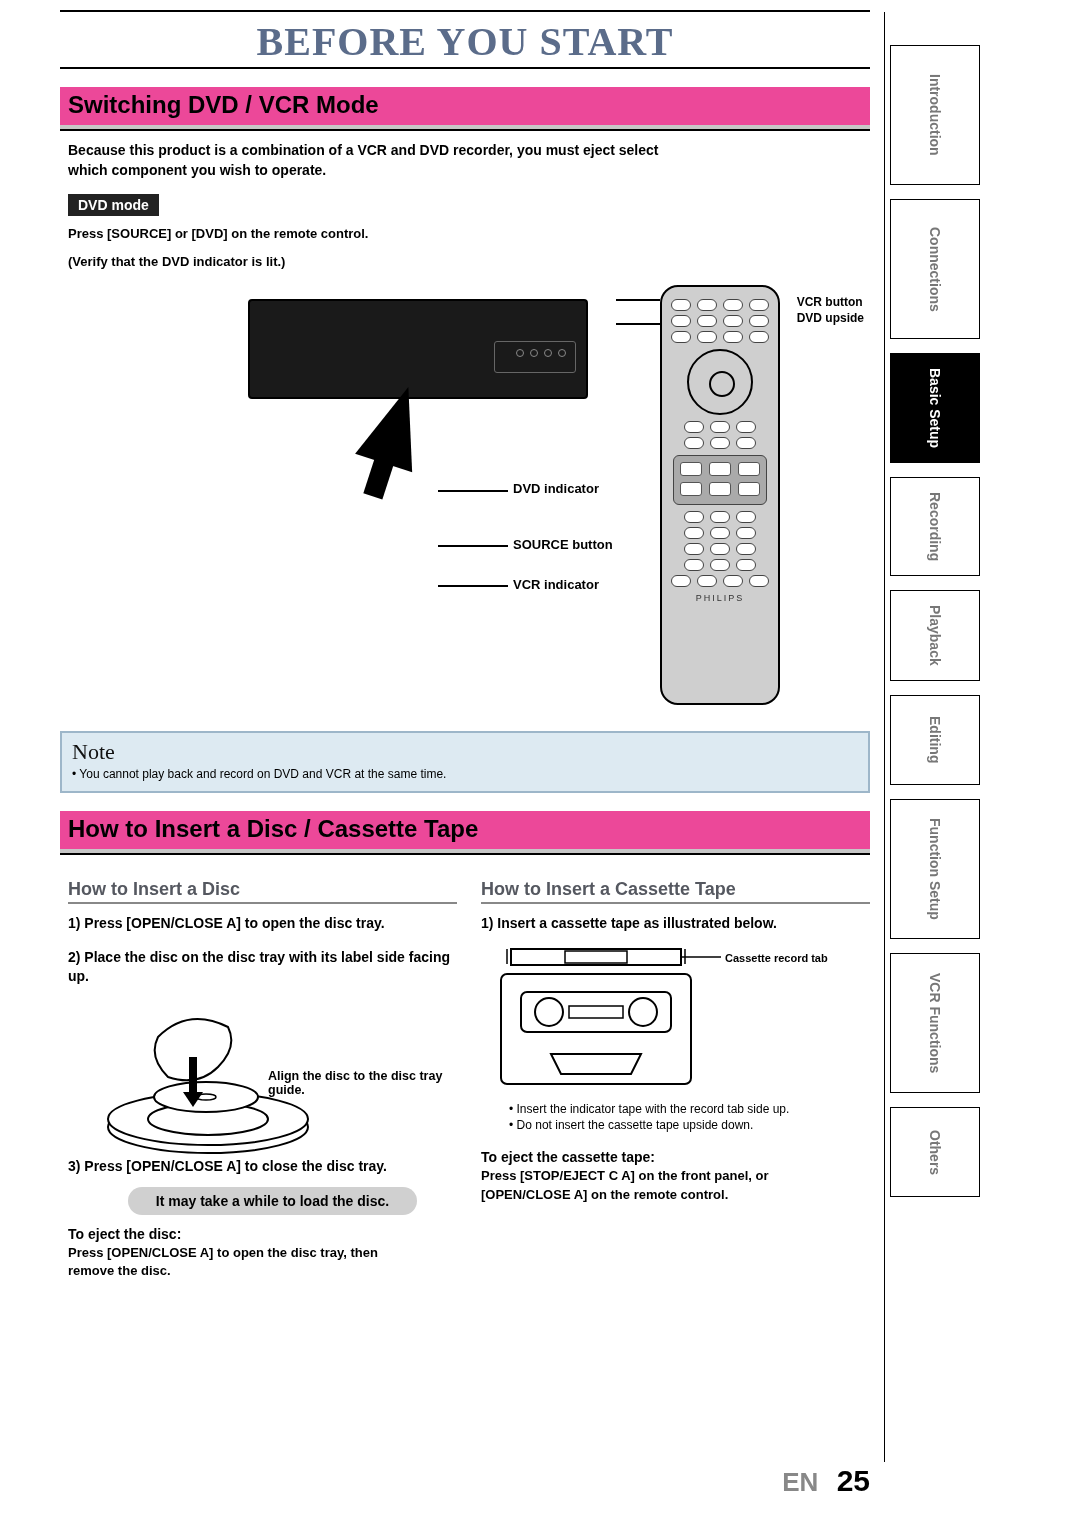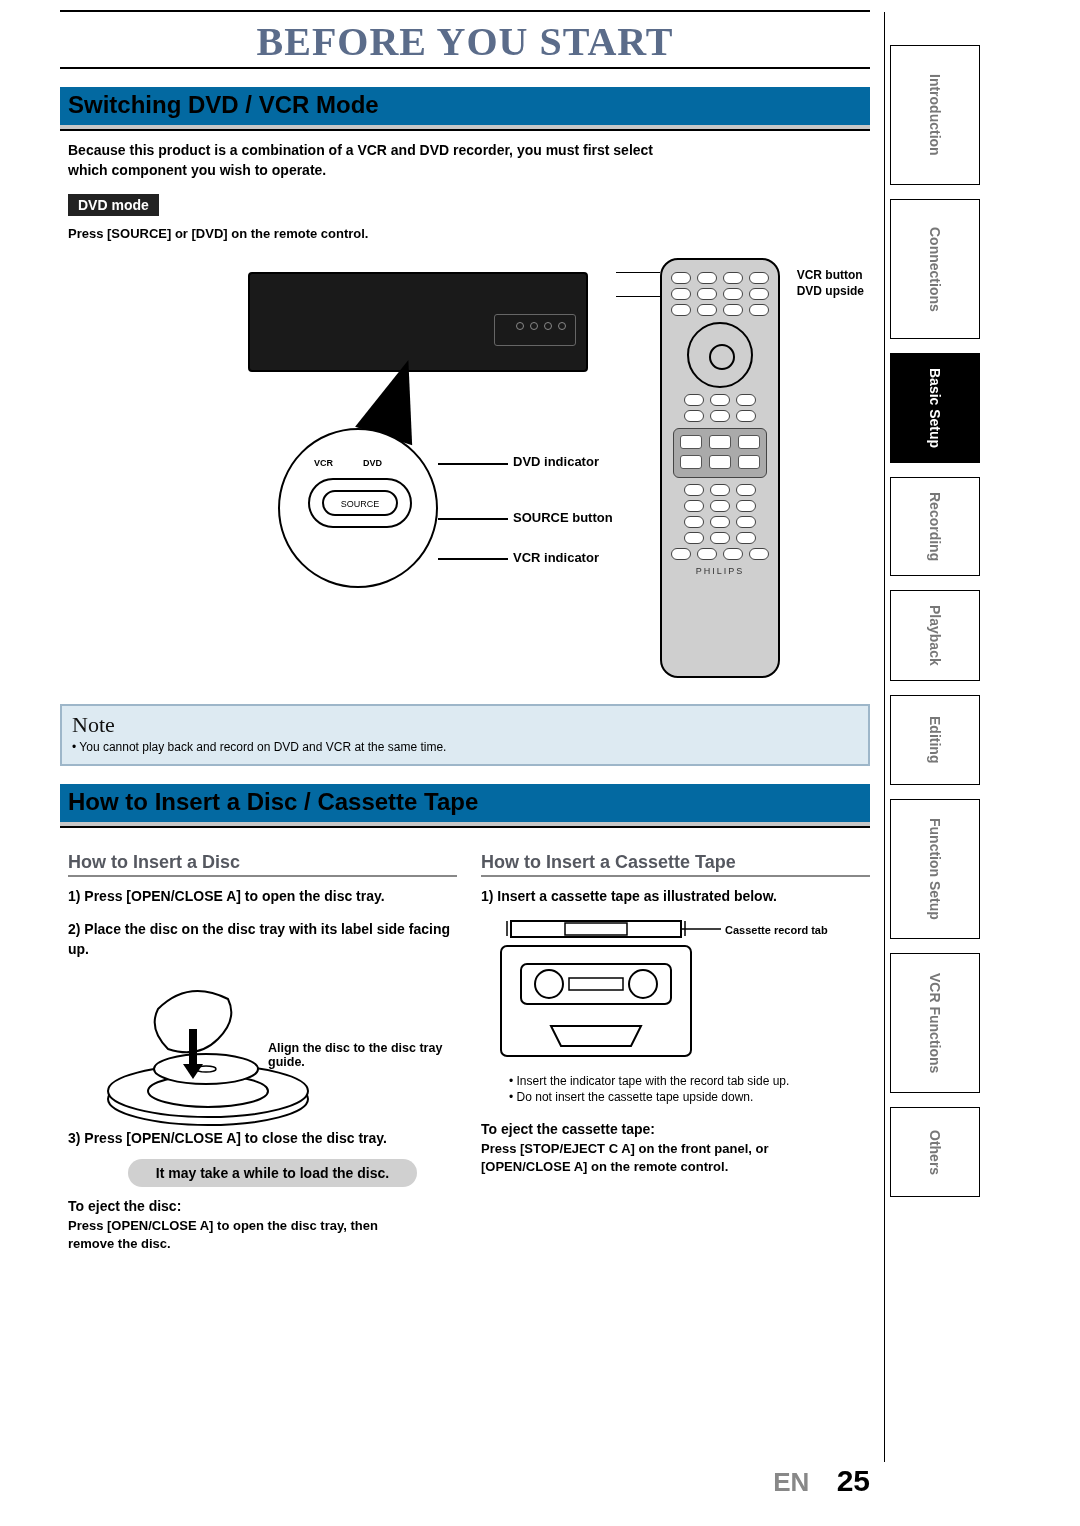--- a/index.html
+++ b/index.html
@@ -36,21 +36,21 @@
   .banner-rule {
     border-top: 2px solid #000;
     margin: 2px 0 0 20px;
   }
   .section-title {
     position: relative;
     margin: 18px 0 0 20px;
     padding: 4px 8px 6px 8px;
     font-size: 24px;
     font-weight: bold;
-    background: #0369a1;
+    background: #ec4899;
   }
   .section-underline {
     margin-left: 20px;
     height: 6px;
     background: #c7c7c7;
     border-bottom: 2px solid #000;
   }
   .body-text {
     font-size: 14px;
     font-weight: bold;
@@ -248,21 +248,21 @@
   .tab.active { background:#000; color:#fff; border-color:#000;}
   .tab.tall { min-height: 140px; }
 
   .footer {
     position: absolute;
     bottom: 28px;
     right: 210px;
     font-size: 30px;
     font-weight: bold;
   }
-  .footer .en { color:#888; margin-right:19px; font-size:26px;}
+  .footer .en { color:#888; margin-right:10px; font-size:26px;}
 </style>
 </head>
 <body>
 
 <div class="sideline"></div>
 
 <div class="side-tabs">
   <div class="tab tall">Introduction</div>
   <div class="tab tall">Connections</div>
   <div class="tab active">Basic Setup</div>
@@ -276,49 +276,42 @@
 
 <div class="page">
   <div class="top-rule"></div>
   <div class="banner">BEFORE YOU START</div>
   <div class="banner-rule"></div>
 
   <div class="section-title">Switching DVD / VCR Mode</div>
   <div class="section-underline"></div>
 
   <div class="body-text">
-    <span>Because this product is a combination of a VCR and DVD recorder, you must first select</span><br>
+    <span>Because this product is a combination of a VCR and DVD recorder, you must eject select</span><br>
     <span>which component you wish to operate.</span>
   </div>
 
   <div class="cols">
     <div class="col">
       <span class="mode-badge">DVD mode</span>
       <p>Press [SOURCE] or [DVD] on the remote control.</p>
+      <p>(Verify that the DVD indicator is lit.)</p>
     </div>
   </div>
 
   <div class="diagram-area">
     <div class="unit">
       <div class="unit-dots">
           <span></span>
           <span></span>
           <span></span>
           <span></span>
         </div>
     </div>
     <div class="arrow"></div>
-    <div class="callout">
-      <div class="callout-labels">
-        <span>VCR</span>
-        <span>DVD</span>
-      </div>
-      <div class="callout-inner"></div>
-      <div class="callout-src">SOURCE</div>
-    </div>
     <div class="leader" style="left:370px;top:205px;width:70px;height:2px;"></div>
     <div class="leader-lbl" style="left:445px;top:196px;">DVD indicator</div>
     <div class="leader" style="left:370px;top:260px;width:70px;height:2px;"></div>
     <div class="leader-lbl" style="left:445px;top:252px;">SOURCE button</div>
     <div class="leader" style="left:370px;top:300px;width:70px;height:2px;"></div>
     <div class="leader-lbl" style="left:445px;top:292px;">VCR indicator</div>
 
     <div class="remote">
       <div class="row">
           <div class="btn"></div>

